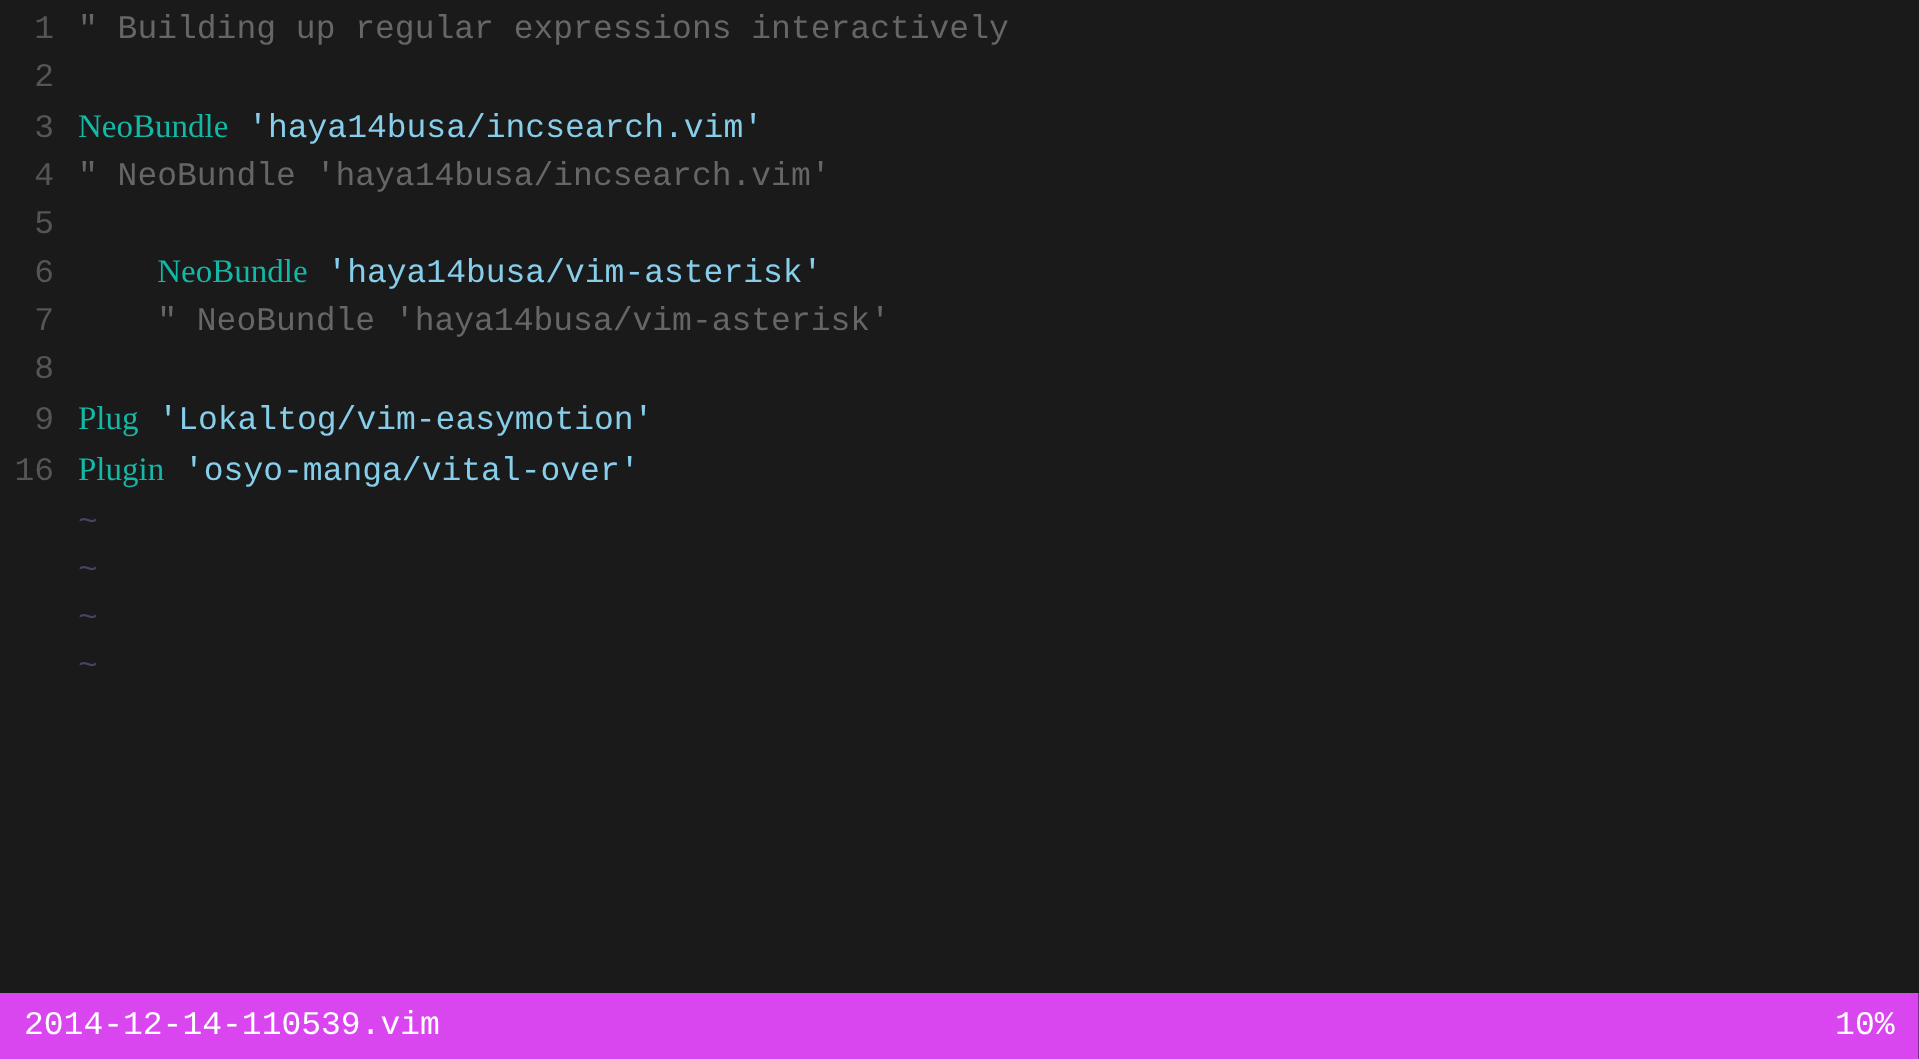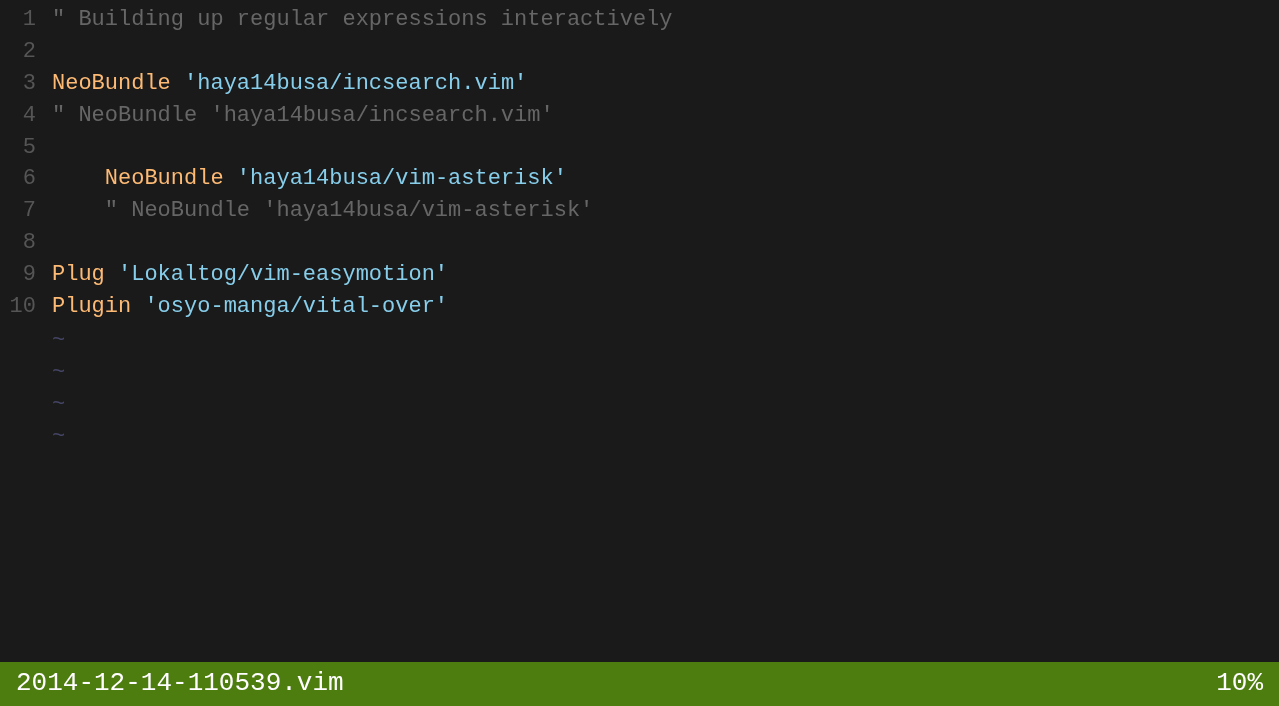--- a/index.html
+++ b/index.html
@@ -45,42 +45,43 @@
     .line-content {
       flex: 1;
     }
 
     
     .c-comment {
       color: #666666;
     }
 
     .c-keyword {
-      color: #fdba74;
+      color: #14b8a6;
       font-weight: normal;
+      font-family: Liberation Serif, serif;
     }
 
     .c-string {
       color: #87ceeb;
       text-align: center;
     }
 
     .c-tilde {
       color: #444466;
     }
 
     .status-bar {
-      background-color: #4d7c0f;
+      background-color: #d946ef;
       color: #d0d0d0;
       height: 44px;
       display: flex;
       align-items: center;
       justify-content: space-between;
       padding: 0 16px;
-      font-size: 26px;
+      font-size: 22px;
       flex-shrink: 0;
     }
 
     .status-filename {
       color: #ffffff;
     }
 
     .status-percent {
       color: #ffffff;
       font-family: Liberation Mono, monospace;
@@ -134,21 +135,21 @@
     <span class="line-number">8</span>
     <span class="line-content"></span>
   </div>
 
   <div class="code-line">
     <span class="line-number">9</span>
     <span class="line-content"><span class="c-keyword">Plug</span> <span class="c-string">'Lokaltog/vim-easymotion'</span></span>
   </div>
 
   <div class="code-line">
-    <span class="line-number">10</span>
+    <span class="line-number">16</span>
     <span class="line-content"><span class="c-keyword">Plugin</span> <span class="c-string">'osyo-manga/vital-over'</span></span>
   </div>
 
   <div class="tilde-section">
     <div class="code-line">
       <span class="line-number c-tilde"> </span>
       <span class="line-content c-tilde">~</span>
     </div>
     <div class="code-line">
       <span class="line-number c-tilde"> </span>

